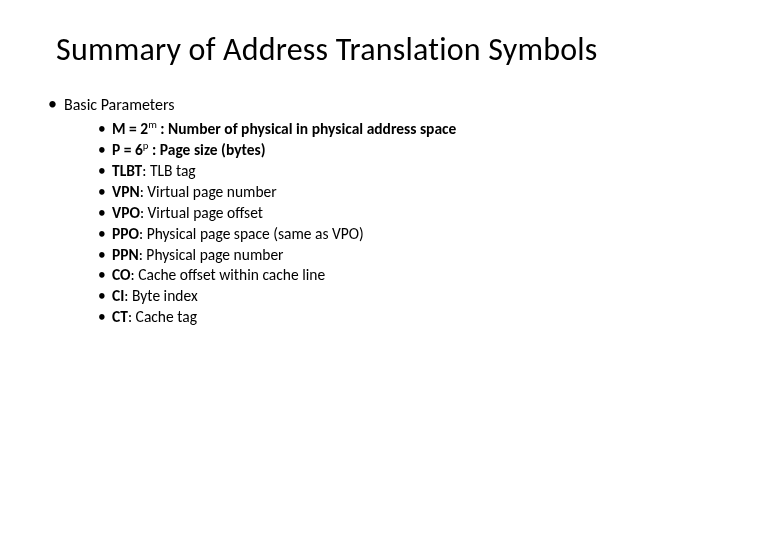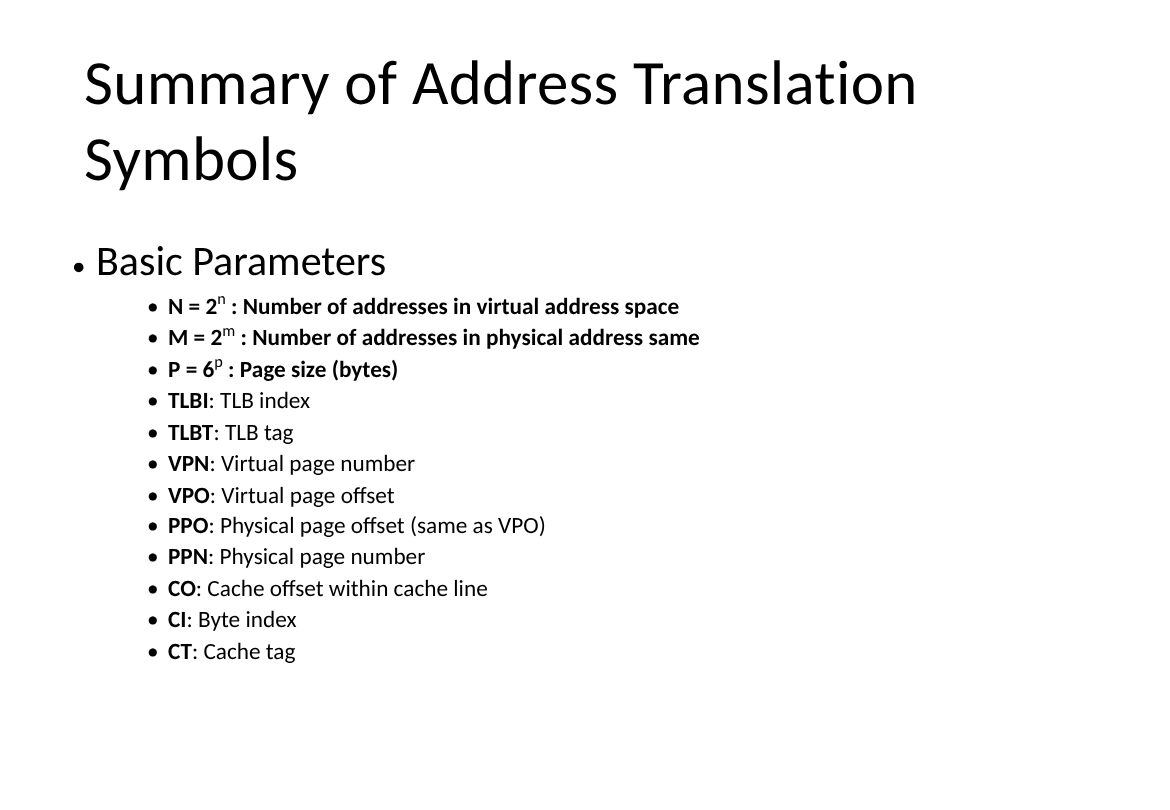--- a/index.html
+++ b/index.html
@@ -1,49 +1,47 @@
 <!DOCTYPE html>
 <html><head>
 <meta charset="utf-8">
 <style>
   * { margin: 0; padding: 0; box-sizing: border-box; }
   html, body { width: 780px; height: 540px; background: #fff; font-family: Calibri, "Segoe UI", Arial, sans-serif; color: #000; }
   .slide { padding: 30px 40px 20px 56px; }
-  .title { font-size: 42px; font-weight: 400; margin-bottom: 24px; letter-spacing: 0.2px; }
+  .title { font-size: 32px; font-weight: 400; margin-bottom: 24px; letter-spacing: 0.2px; }
   ul { list-style: none; }
-  .lvl1 { font-size: 28px; margin-top: 6px; margin-bottom: 2px; }
+  .lvl1 { font-size: 16px; margin-top: 6px; margin-bottom: 2px; }
   .lvl1::before { content: "•"; display: inline-block; width: 16px; margin-left: -8px; font-size: 18px; }
   .lvl2 { font-size: 15.5px; font-weight: 600; margin-left: 42px; line-height: 1.35; }
   .lvl2::before { content: "•"; display: inline-block; width: 14px; font-weight: 400; }
   .lvl2 .rest { font-weight: 400; }
   
   .allbold .rest { font-weight: 600; }
   .allbold .head { font-weight: 600; }
   sup { font-size: 0.7em; vertical-align: super; line-height: 0; font-weight: 400; }
   .section { margin-bottom: 4px; }
 </style>
 </head>
 <body>
 
 <div class="slide">
   <h1 class="title">Summary of Address Translation Symbols</h1>
   <ul id="root">
       <li class="lvl1 section">Basic Parameters</li>
       <ul>
-        <li class="lvl2 allbold"><span class="head">N = 2</span><sup>n</sup><span class="rest"> : Number of addresses in virtual address space</span></li>
-        <li class="lvl2 allbold"><span class="head">M = 2</span><sup>m</sup><span class="rest"> : Number of addresses in physical address same</span></li>
+        <li class="lvl2 allbold"><span class="head">M = 2</span><sup>m</sup><span class="rest"> : Number of physical in physical address space</span></li>
         <li class="lvl2 allbold"><span class="head">P = 6</span><sup>p</sup><span class="rest">  : Page size (bytes)</span></li>
       </ul>
       <ul>
-        <li class="lvl2"><span class="head">TLBI</span><span class="rest">: TLB index</span></li>
         <li class="lvl2"><span class="head">TLBT</span><span class="rest">: TLB tag</span></li>
         <li class="lvl2"><span class="head">VPN</span><span class="rest">: Virtual page number</span></li>
         <li class="lvl2"><span class="head">VPO</span><span class="rest">: Virtual page offset</span></li>
       </ul>
       <ul>
-        <li class="lvl2"><span class="head">PPO</span><span class="rest">: Physical page offset (same as VPO)</span></li>
+        <li class="lvl2"><span class="head">PPO</span><span class="rest">: Physical page space (same as VPO)</span></li>
         <li class="lvl2"><span class="head">PPN</span><span class="rest">: Physical page number</span></li>
         <li class="lvl2"><span class="head">CO</span><span class="rest">: Cache offset within cache line</span></li>
         <li class="lvl2"><span class="head">CI</span><span class="rest">: Byte index</span></li>
         <li class="lvl2"><span class="head">CT</span><span class="rest">: Cache tag</span></li>
       </ul>
     </ul>
 </div>
 
 </body></html>

